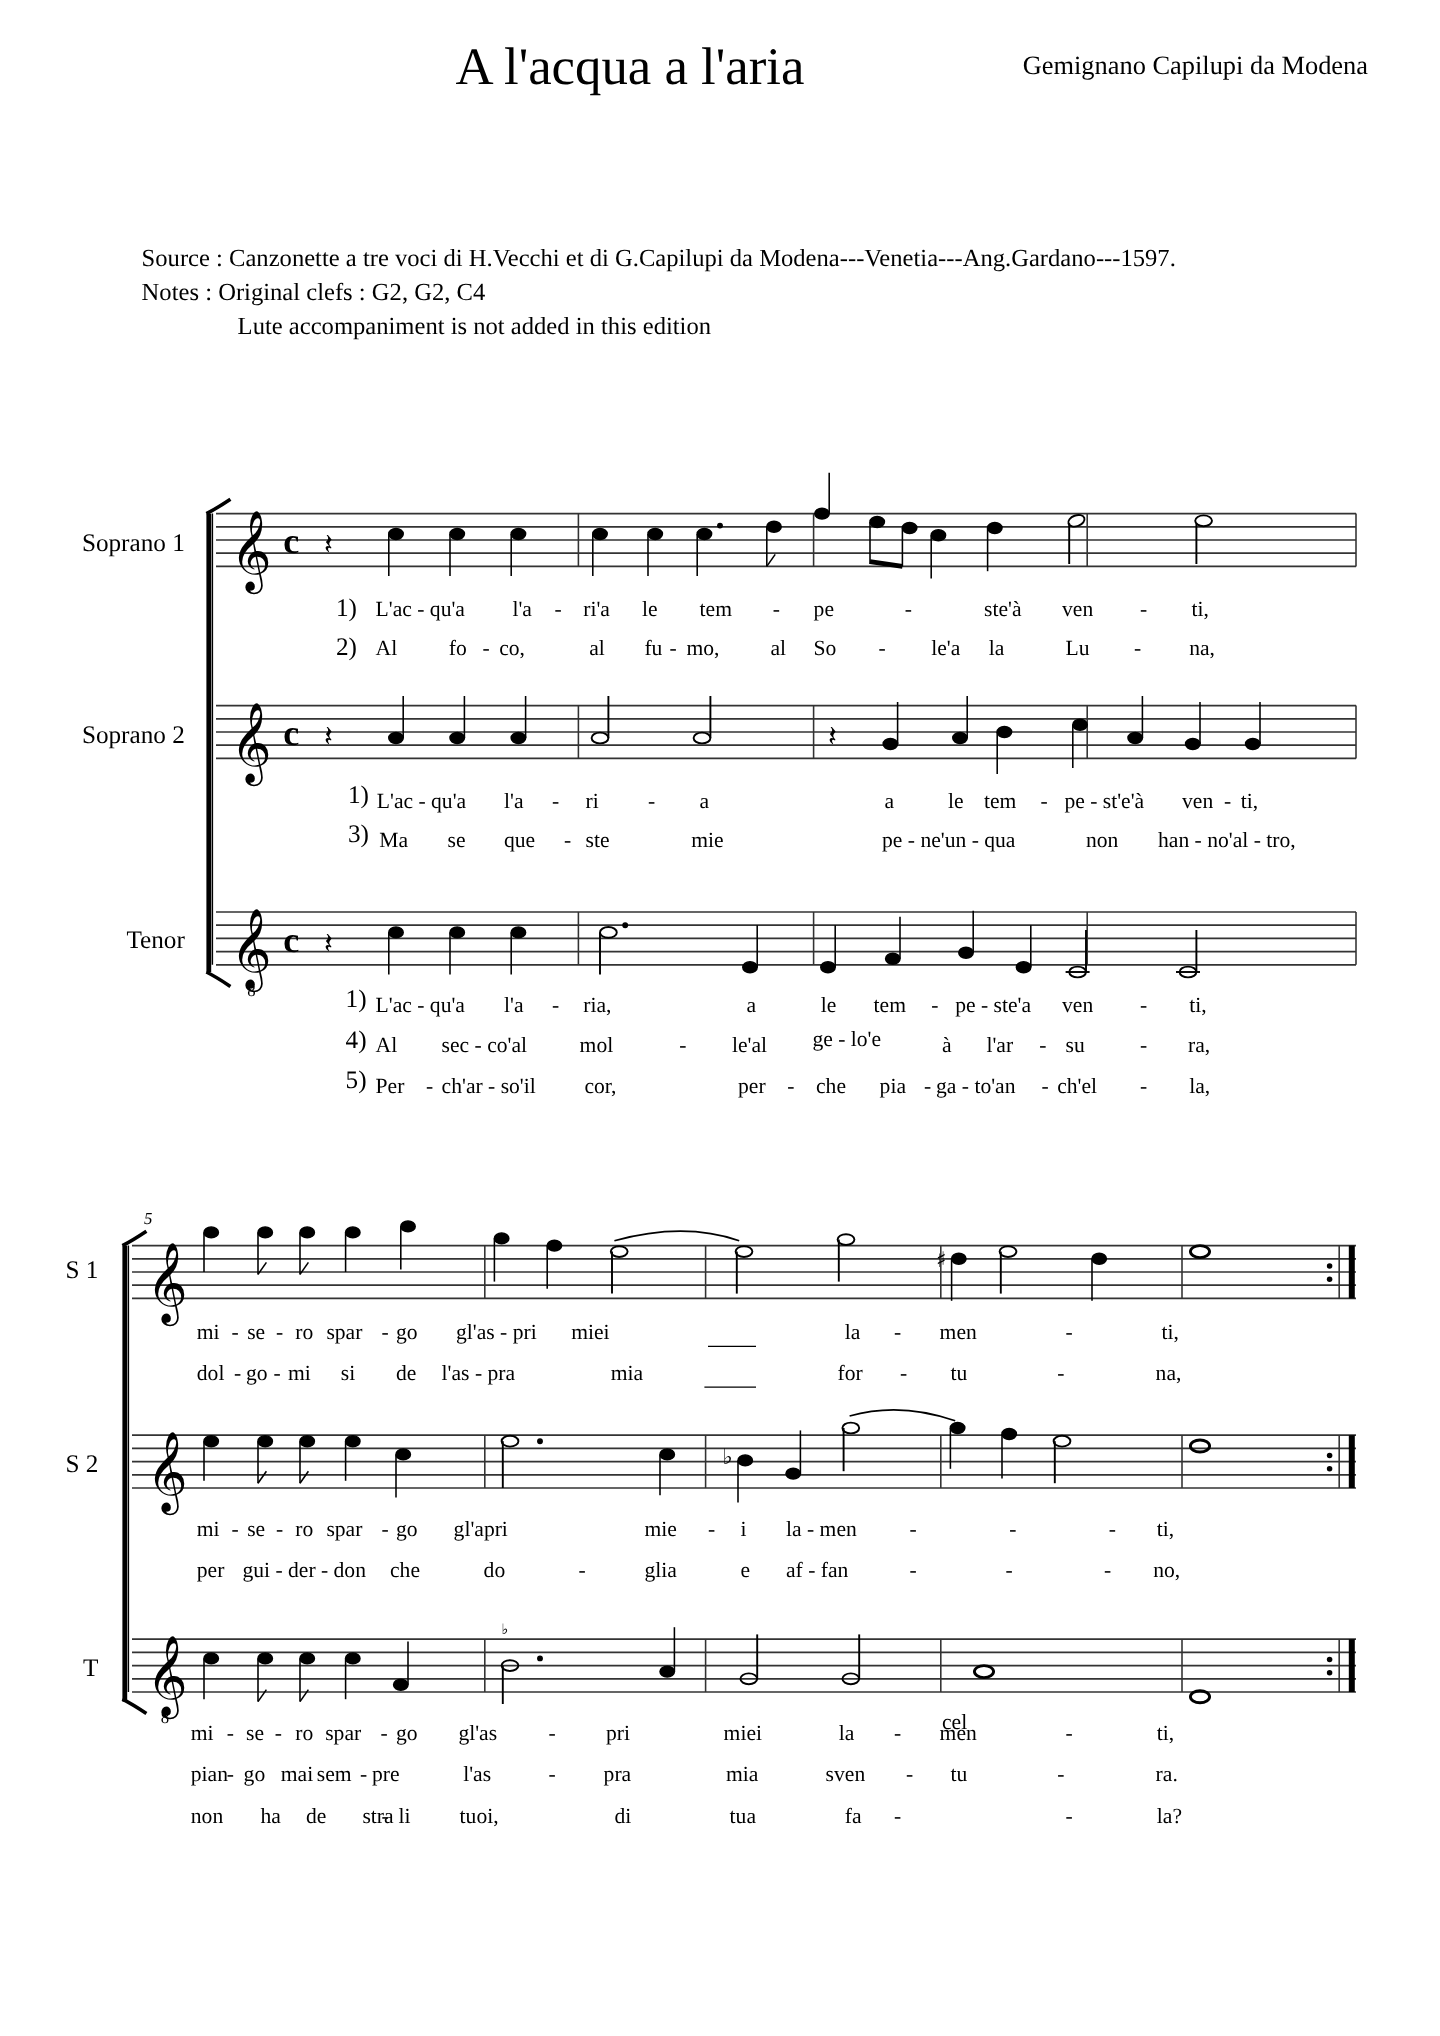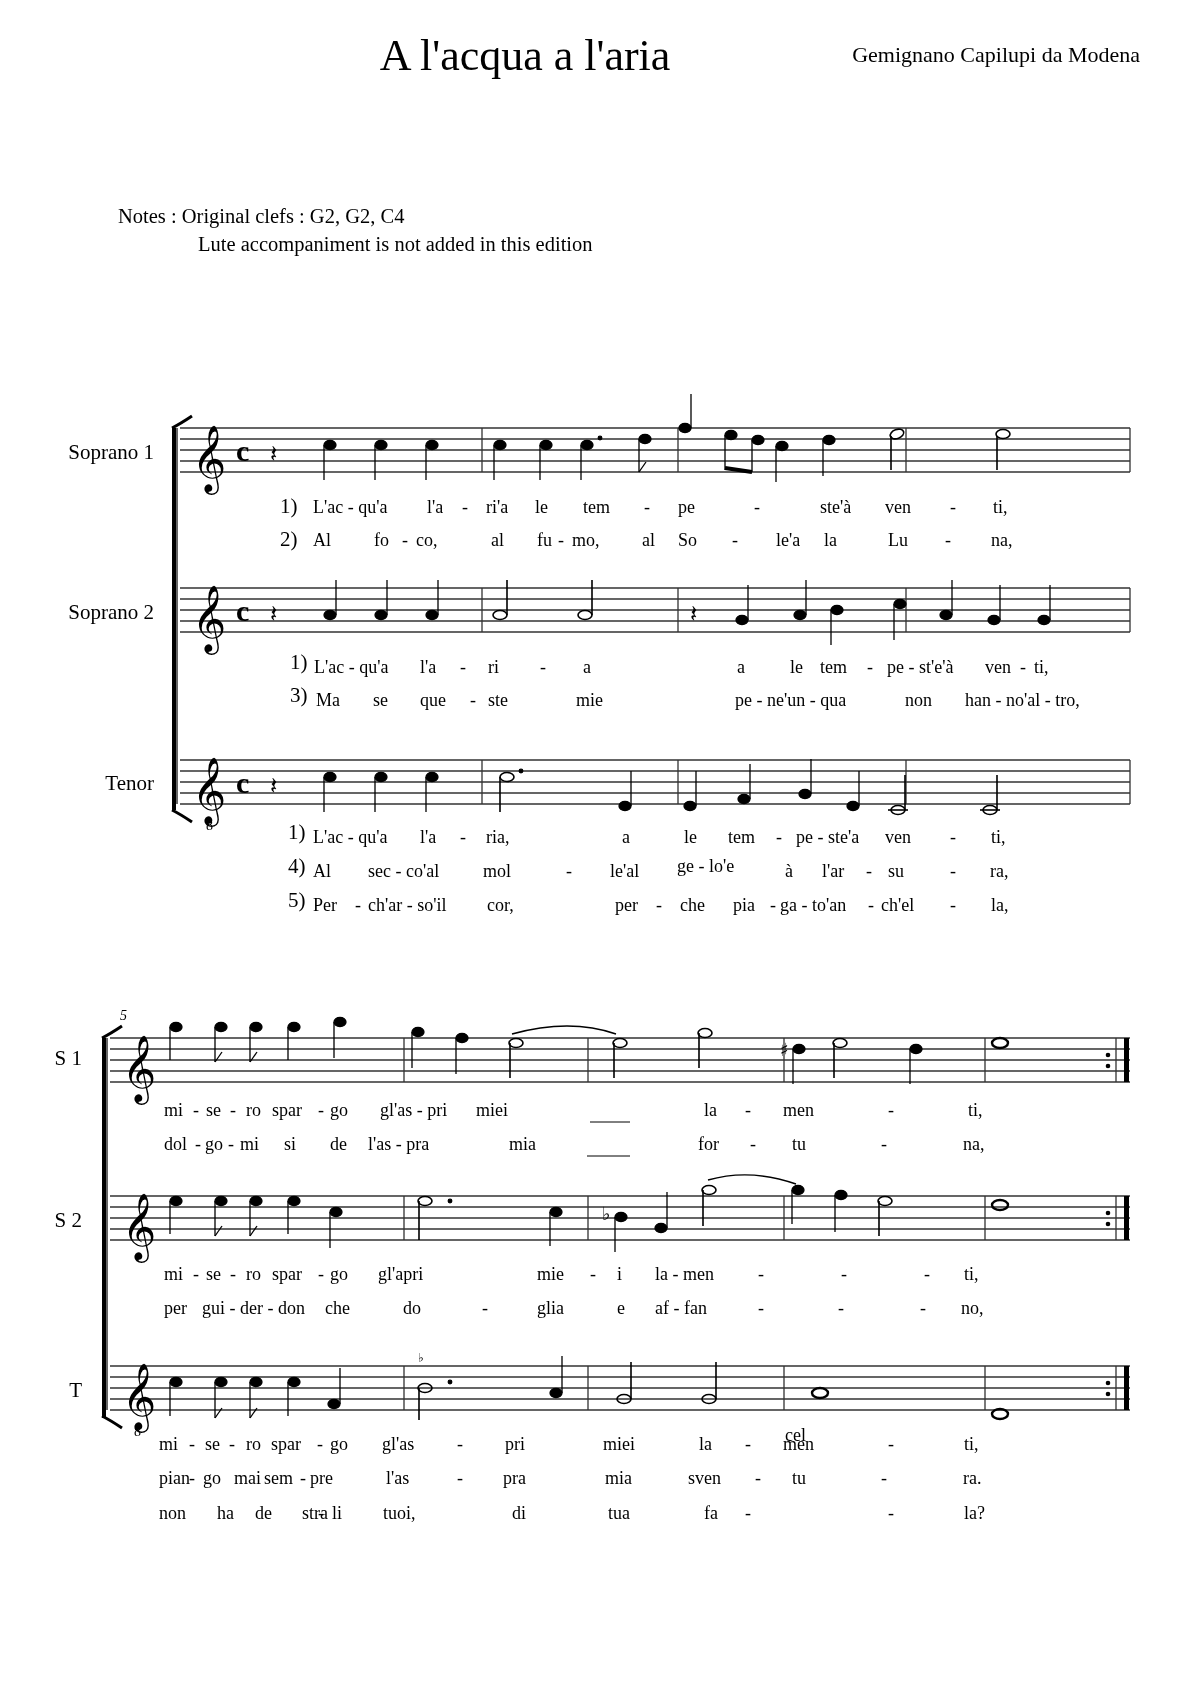--- a/index.html
+++ b/index.html
@@ -13,20 +13,21 @@
   .lyr{position:absolute;font-size:18px;white-space:nowrap;}
   .vnum{position:absolute;font-size:21px;}
 </style>
 </head>
 <body>
 
 <div class="title">A l'acqua a l'aria</div>
 <div class="composer">Gemignano Capilupi da Modena</div>
 
 <div class="meta">
+  <div>Source : Canzonette a tre voci di H.Vecchi et di G.Capilupi da Modena---Venetia---Ang.Gardano---1597.</div>
   <div>Notes : Original clefs : G2, G2, C4</div>
   <div class="indent">Lute accompaniment is not added in this edition</div>
 </div>
 
 <div class="part-label" style="left:50px;top:440px;width:104px">Soprano 1</div>
 <div class="part-label" style="left:50px;top:600px;width:104px">Soprano 2</div>
 <div class="part-label" style="left:50px;top:771px;width:104px">Tenor</div>
 <div class="part-label" style="left:40px;top:1046px;width:42px">S 1</div>
 <div class="part-label" style="left:40px;top:1208px;width:42px">S 2</div>
 <div class="part-label" style="left:40px;top:1378px;width:42px">T</div>

